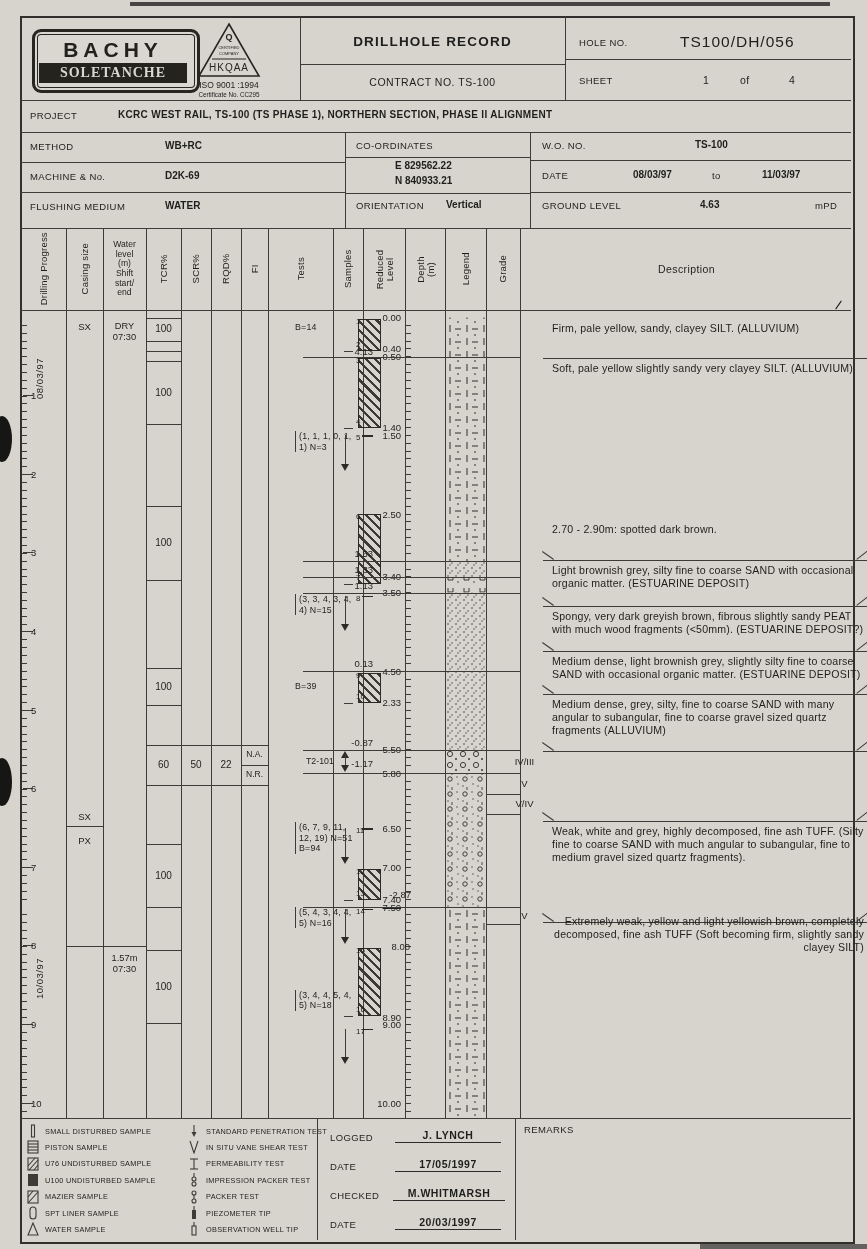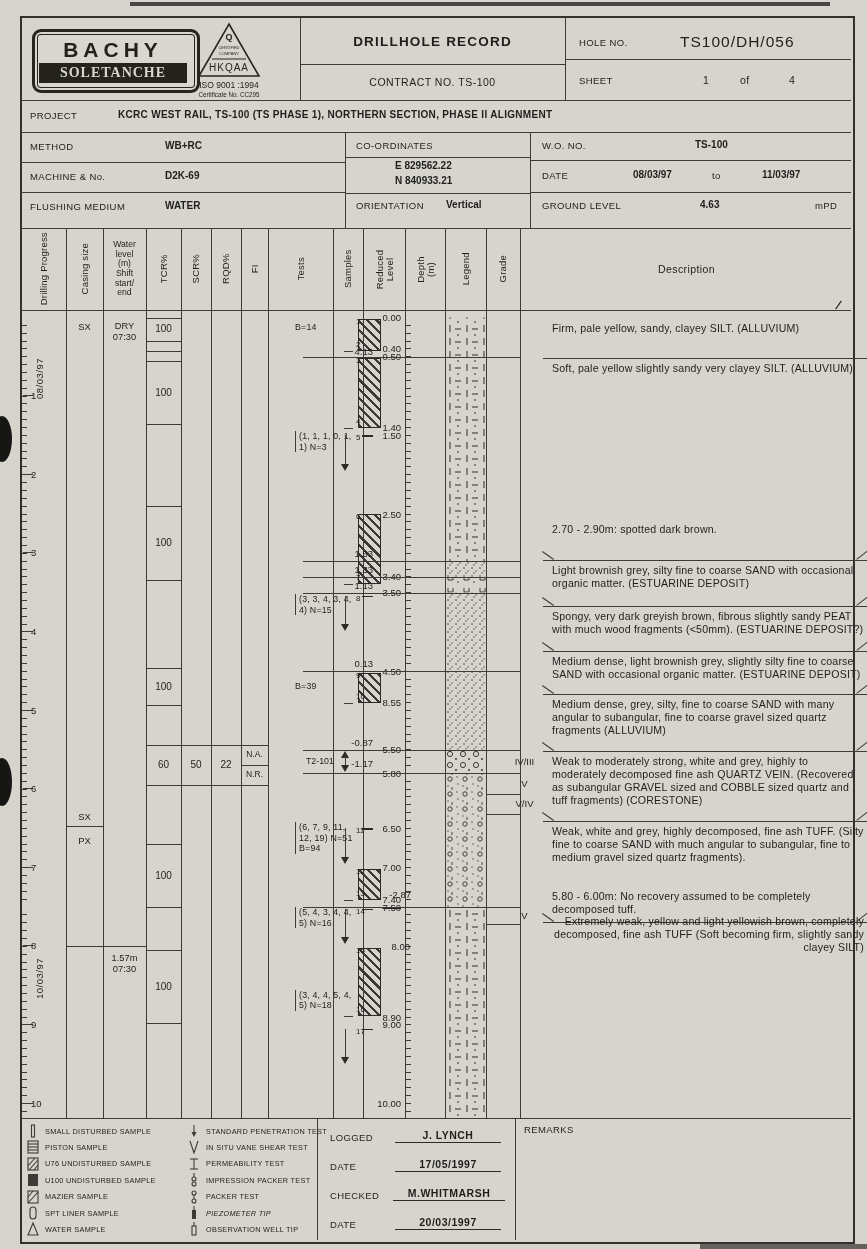--- a/index.html
+++ b/index.html
@@ -337,21 +337,21 @@
       <div class="rl" style="top: 578.638px; left: 313px; padding-left: 38px;">-2.87</div>
       <div class="dep" style="top: 2px; left: 343px;">0.00</div>
       <div class="dep" style="top: 33.44px; left: 343px;">0.40</div>
       <div class="dep" style="top: 41.3px; left: 343px; text-decoration: line-through;">0.50</div>
       <div class="dep" style="top: 112.04px; left: 343px;">1.40</div>
       <div class="dep" style="top: 119.9px; left: 343px;">1.50</div>
       <div class="dep" style="top: 198.5px; left: 343px;">2.50</div>
       <div class="dep" style="top: 261.38px; left: 343px; text-decoration: line-through;">3.40</div>
       <div class="dep" style="top: 277.1px; left: 343px; text-decoration: line-through;">3.50</div>
       <div class="dep" style="top: 355.7px; left: 343px;">4.50</div>
-      <div class="dep" style="top: 387.14px; left: 343px;">8.55</div>
+      <div class="dep" style="top: 387.14px; left: 343px;">2.33</div>
       <div class="dep" style="top: 434.3px; left: 343px;">5.50</div>
       <div class="dep" style="top: 457.88px; left: 343px;">5.80</div>
       <div class="dep" style="top: 512.9px; left: 343px;">6.50</div>
       <div class="dep" style="top: 552.2px; left: 343px;">7.00</div>
       <div class="dep" style="top: 583.64px; left: 343px;">7.40</div>
       <div class="dep" style="top: 591.5px; left: 343px; text-decoration: line-through;">7.50</div>
       <div class="dep" style="top: 630.8px; left: 352px;">8.00</div>
       <div class="dep" style="top: 701.54px; left: 343px;">8.90</div>
       <div class="dep" style="top: 709.4px; left: 343px;">9.00</div>
       <div class="dep" style="top: 788px; left: 343px;">10.00</div>
@@ -423,32 +423,25 @@
       <div class="descb cham" style="top: 341.48px;"></div>
       <div class="desc" style="top: 345.48px;">Medium dense, light brownish grey, slightly
 silty fine to coarse SAND with occasional
 organic matter. (ESTUARINE DEPOSIT)</div>
       <div class="descb cham" style="top: 383.924px;"></div>
       <div class="desc" style="top: 387.924px;">Medium dense, grey, silty, fine to coarse
 SAND with many angular to subangular, fine
 to coarse gravel sized quartz fragments
 (ALLUVIUM)</div>
       <div class="descb cham" style="top: 440.516px;"></div>
-      <div class="desc" style="top: 444.516px;">Weak to moderately strong, white and grey,
-highly to moderately decomposed fine ash
-QUARTZ VEIN. (Recovered as subangular
-GRAVEL sized and COBBLE sized quartz and
-tuff fragments) (CORESTONE)</div>
       <div class="descb cham" style="top: 511.256px;"></div>
       <div class="desc" style="top: 515.256px;">Weak, white and grey, highly decomposed,
 fine ash TUFF. (Silty fine to coarse SAND
 with much angular to subangular, fine to
 medium gravel sized quartz fragments).</div>
-      <div class="desc" style="top: 579.708px;">5.80 - 6.00m: No recovery assumed to be
-completely decomposed tuff.</div>
       <div class="descb cham" style="top: 611.864px;"></div>
       <div class="desc" style="top: 605px; text-align: right;">Extremely weak, yellow and light yellowish
 brown, completely decomposed, fine ash
 TUFF (Soft becoming firm, slightly sandy
 clayey SILT)</div>
     </div>
 
   <div class="ln h" style="left:20px;top:1118px;width:831px;"></div>
   <div class="ln v" style="left:317px;top:1118px;height:122px;"></div>
   <div class="ln v" style="left:515px;top:1118px;height:122px;"></div>
@@ -536,21 +529,21 @@
         <span class="cap">IMPRESSION PACKER TEST</span>
       </div>
       <div class="legrow" style="top: 65.6px; position: absolute; left: 0px;">
         <svg width="12" height="14" viewBox="0 0 12 14">
           <circle cx="6" cy="3" r="2" stroke="#3c3b38" stroke-width="1.1" fill="none"></circle>
           <line x1="6" y1="5" x2="6" y2="9" stroke="#3c3b38" stroke-width="1.1" fill="none"></line>
           <circle cx="6" cy="11" r="2" stroke="#3c3b38" stroke-width="1.1" fill="none"></circle>
         </svg>
         <span class="cap">PACKER TEST</span>
       </div>
-      <div class="legrow" style="top: 82px; position: absolute; left: 0px; font-style: italic;">
+      <div class="legrow" style="top: 82px; position: absolute; left: 0px;">
         <svg width="12" height="14" viewBox="0 0 12 14">
           <line x1="6" y1="0" x2="6" y2="4" stroke="#3c3b38" stroke-width="1.1" fill="none"></line>
           <rect x="4" y="4" width="4" height="9" fill="#3c3b38"></rect>
         </svg>
         <span class="cap">PIEZOMETER TIP</span>
       </div>
       <div class="legrow" style="top: 98.4px; position: absolute; left: 0px;">
         <svg width="12" height="14" viewBox="0 0 12 14">
           <line x1="6" y1="0" x2="6" y2="4" stroke="#3c3b38" stroke-width="1.1" fill="none"></line>
           <rect x="4" y="4" width="4" height="9" stroke="#3c3b38" stroke-width="1.1" fill="none"></rect>

